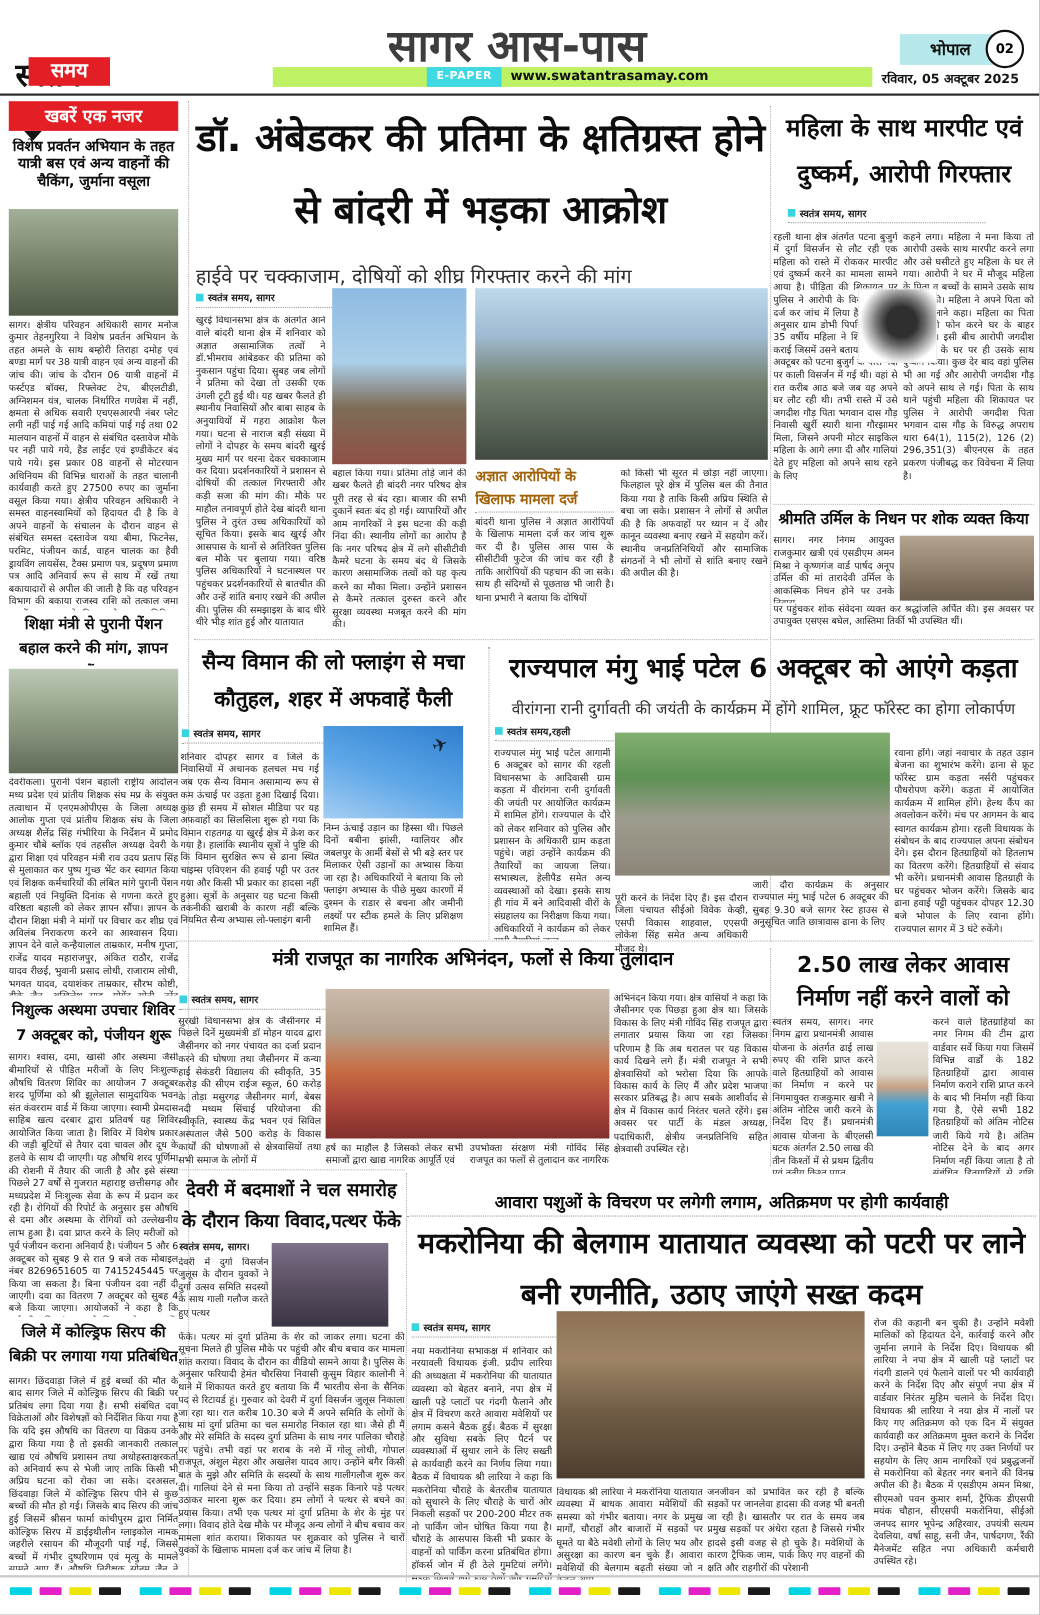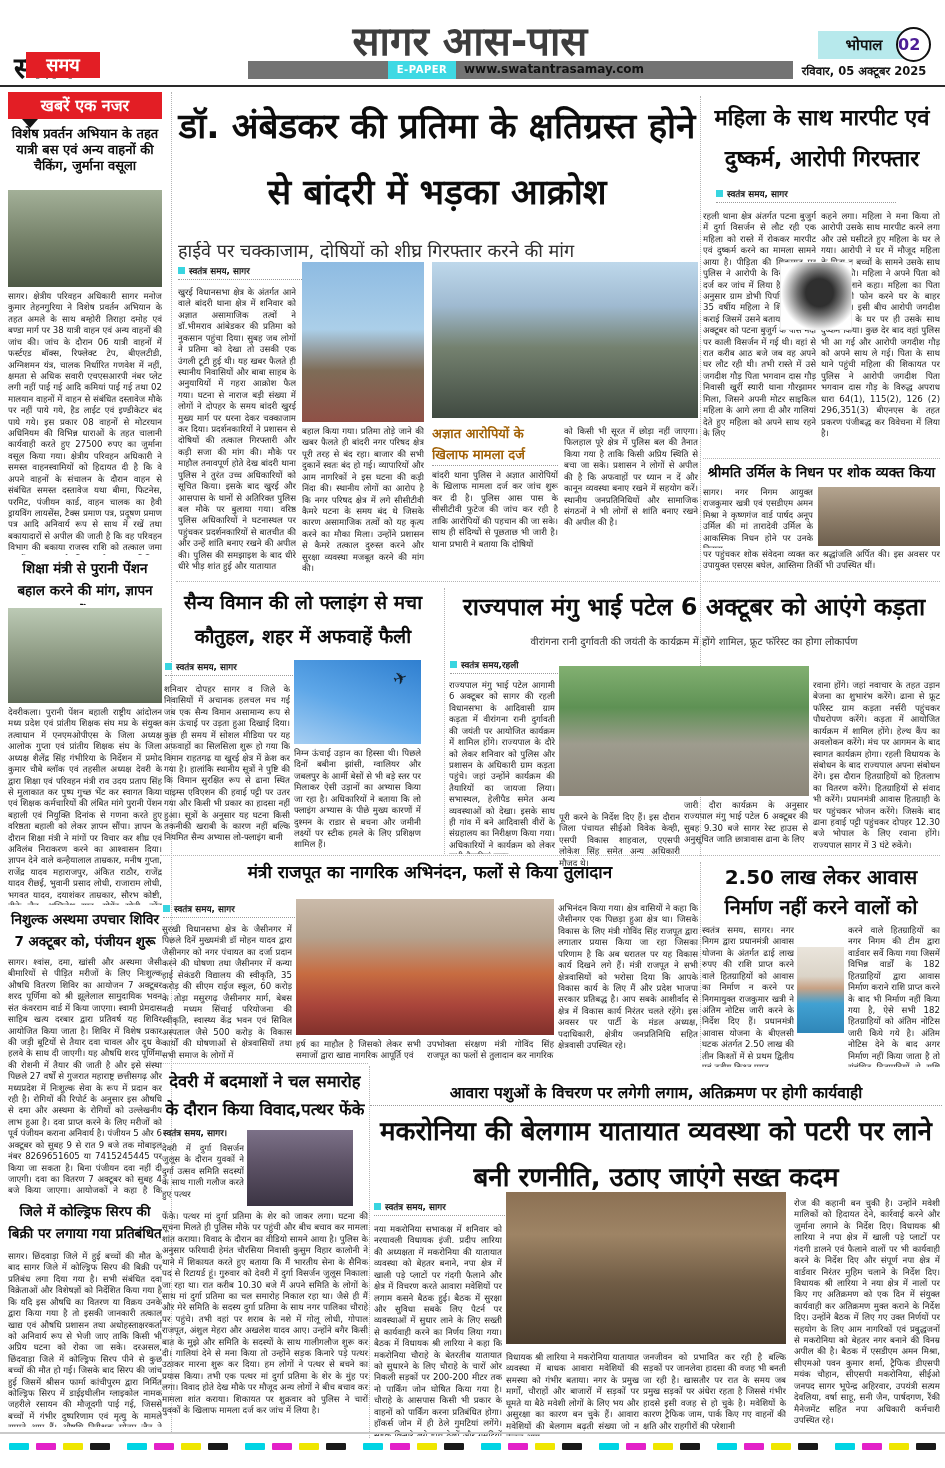--- a/index.html
+++ b/index.html
@@ -36,27 +36,27 @@
 </head>
 <body>
 
 <div class="page">
 
   <div class="abs" style="left:14px;top:14px;width:100px;height:38px;font-size:29px;font-weight:800;color:#111;margin-top:33px;">स्वतंत्र</div>
   <div class="abs" style="left:26px;top:52px;width:74px;height:26px;background:#e31e25;color:#fff;font-size:18px;font-weight:800;text-align:center;line-height:26px;">समय</div>
 
   <div class="abs" style="left:230px;top:12px;width:480px;height:52px;font-size:40px;font-weight:800;color:#3d3d3d;text-align:center;">सागर आस-पास</div>
 
-  <div class="abs" style="left:248px;top:61px;width:545px;height:18px;background:#737373;">
+  <div class="abs" style="left:248px;top:61px;width:545px;height:18px;background:#bef264;">
     <span class="abs" style="left:140px;top:0;width:68px;height:18px;background:#3fd9e4;color:#fff;font-size:10px;font-weight:700;text-align:center;line-height:18px;letter-spacing:0.5px;">E-PAPER</span>
     <span class="abs" style="left:216px;top:1px;font-size:12px;font-weight:700;color:#111;">www.swatantrasamay.com</span>
   </div>
 
   <div class="abs" style="left:818px;top:31px;width:92px;height:28px;background:#b7e9ec;font-size:15px;font-weight:800;color:#111;text-align:center;line-height:28px;">भोपाल</div>
-  <div class="abs" style="left:896px;top:27px;width:35px;height:35px;background:#fff;border:2px solid #111;border-radius:50%;font-size:16px;font-weight:800;color:#4c1d95;text-align:left;line-height:31px;">02</div>
+  <div class="abs" style="left:896px;top:27px;width:35px;height:35px;background:#fff;border:2px solid #111;border-radius:50%;font-size:12px;font-weight:800;color:#000000;text-align:center;line-height:31px;">02</div>
   <div class="abs" style="left:793px;top:63px;width:142px;height:16px;font-size:11.5px;font-weight:700;color:#141414;text-align:center;">रविवार, 05 अक्टूबर 2025</div>
 
   <div class="abs" style="left:0;top:85px;width:945px;height:2px;background:#2a2a2a;"></div>
 
   <div class="dv" style="left:171px;top:92px;height:1340px;"></div>
   <div class="dv" style="left:700px;top:96px;height:760px;"></div>
   <div class="dv" style="left:444px;top:588px;height:266px;"></div>
   <div class="dv" style="left:700px;top:862px;height:198px;"></div>
   <div class="dv" style="left:369px;top:1066px;height:372px;"></div>
   <div class="dh" style="left:176px;top:581px;width:522px;"></div>
@@ -106,21 +106,21 @@
 
   <div class="abs bt" style="left:703px;top:549px;width:237px;height:28px;">पर पहुंचकर शोक संवेदना व्यक्त कर श्रद्धांजलि अर्पित की। इस अवसर पर उपायुक्त एसएस बघेल, आस्तिमा तिर्की भी उपस्थित थीं।</div>
   <div class="abs byl" style="left:165px;top:661px;width:150px;"><span class="sq"></span><span>स्वतंत्र समय, सागर</span></div>
   <div class="abs bt" style="left:164px;top:684px;width:126px;height:166px;">शनिवार दोपहर सागर व जिले के निवासियों में अचानक हलचल मच गई जब एक सैन्य विमान असामान्य रूप से कम ऊंचाई पर उड़ता हुआ दिखाई दिया। कुछ ही समय में सोशल मीडिया पर यह अफवाहों का सिलसिला शुरू हो गया कि विमान राहतगढ़ या खुरई क्षेत्र में क्रेश कर गया है। हालांकि स्थानीय सूत्रों ने पुष्टि की कि विमान सुरक्षित रूप से ढाना स्थित चाइम्स एविएशन की हवाई पट्टी पर उतर गया और किसी भी प्रकार का हादसा नहीं हुआ। सूत्रों के अनुसार यह घटना किसी तकनीकी खराबी के कारण नहीं बल्कि नियमित सैन्य अभ्यास लो-फ्लाइंग बानी</div>
   <div class="ph ph-plane" style="left:294px;top:660px;width:127px;height:84px;">
       <span class="plane-glyph">✈</span>
     </div>
   <div class="abs bt" style="left:294px;top:748px;width:127px;height:102px;">निम्न ऊंचाई उड़ान का हिस्सा थी। पिछले दिनों बबीना झांसी, ग्वालियर और जबलपुर के आर्मी बेसों से भी बड़े स्तर पर मिलाकर ऐसी उड़ानों का अभ्यास किया जा रहा है। अधिकारियों ने बताया कि लो फ्लाइंग अभ्यास के पीछे मुख्य कारणों में दुश्मन के राडार से बचना और जमीनी लक्ष्यों पर स्टीक हमले के लिए प्रशिक्षण शामिल हैं।</div>
 
   <div class="abs hl" style="left:448px;top:586px;width:492px;height:45px;font-size:24px;line-height:1.75;">राज्यपाल मंगु भाई पटेल 6 अक्टूबर को आएंगे कड़ता</div>
-  <div class="abs sub" style="left:448px;top:634px;width:492px;height:22px;font-size:10px;text-align:center;">वीरांगना रानी दुर्गावती की जयंती के कार्यक्रम में होंगे शामिल, फ्रूट फॉरेस्ट का होगा लोकार्पण</div>
+  <div class="abs sub" style="left:448px;top:634px;width:492px;height:22px;font-size:14px;text-align:center;">वीरांगना रानी दुर्गावती की जयंती के कार्यक्रम में होंगे शामिल, फ्रूट फॉरेस्ट का होगा लोकार्पण</div>
   <div class="abs byl" style="left:450px;top:659px;width:140px;"><span class="sq"></span><span>स्वतंत्र समय,रहली</span></div>
   <div class="abs bt" style="left:449px;top:680px;width:106px;height:174px;">राज्यपाल मंगु भाई पटेल आगामी 6 अक्टूबर को सागर की रहली विधानसभा के आदिवासी ग्राम कड़ता में वीरांगना रानी दुर्गावती की जयंती पर आयोजित कार्यक्रम में शामिल होंगे। राज्यपाल के दौरे को लेकर शनिवार को पुलिस और प्रशासन के अधिकारी ग्राम कड़ता पहुंचे। जहां उन्होंने कार्यक्रम की तैयारियों का जायजा लिया। सभास्थल, हेलीपैड समेत अन्य व्यवस्थाओं को देखा। इसके साथ ही गांव में बने आदिवासी वीरों के संग्रहालय का निरीक्षण किया गया। अधिकारियों ने कार्यक्रम को लेकर सभी तैयारियां जल्द</div>
   <div class="ph ph-gov" style="left:559px;top:666px;width:250px;height:130px;"></div>
   <div class="abs bt" style="left:559px;top:800px;width:121px;height:54px;margin-top:12px;">पूरी करने के निर्देश दिए हैं। इस दौरान जिला पंचायत सीईओ विवेक केव्ही, एसपी विकास शाहवाल, एएसपी लोकेश सिंह समेत अन्य अधिकारी मौजूद थे।</div>
   <div class="abs bt" style="left:684px;top:800px;width:124px;height:54px;">जारी दौरा कार्यक्रम के अनुसार राज्यपाल मंगु भाई पटेल 6 अक्टूबर की सुबह 9.30 बजे सागर रेस्ट हाउस से अनुसूचित जाति छात्रावास ढाना के लिए</div>
   <div class="abs bt" style="left:813px;top:680px;width:127px;height:174px;">रवाना होंगे। जहां नवाचार के तहत उड़ान बेजना का शुभारंभ करेंगे। ढाना से फ्रूट फॉरेस्ट ग्राम कड़ता नर्सरी पहुंचकर पौधरोपण करेंगे। कड़ता में आयोजित कार्यक्रम में शामिल होंगे। हेल्थ कैंप का अवलोकन करेंगे। मंच पर आगमन के बाद स्वागत कार्यक्रम होगा। रहली विधायक के संबोधन के बाद राज्यपाल अपना संबोधन देंगे। इस दौरान हितग्राहियों को हितलाभ का वितरण करेंगे। हितग्राहियों से संवाद भी करेंगे। प्रधानमंत्री आवास हितग्राही के घर पहुंचकर भोजन करेंगे। जिसके बाद ढाना हवाई पट्टी पहुंचकर दोपहर 12.30 बजे भोपाल के लिए रवाना होंगे। राज्यपाल सागर में 3 घंटे रुकेंगे।</div>
 
   <div class="abs hl" style="left:162px;top:858px;width:536px;height:42px;font-size:17px;line-height:1.75;">मंत्री राजपूत का नागरिक अभिनंदन, फलों से किया तुलादान</div>
   <div class="abs byl" style="left:163px;top:903px;width:150px;"><span class="sq"></span><span>स्वतंत्र समय, सागर</span></div>
   <div class="abs bt" style="left:162px;top:924px;width:130px;height:136px;">सुरखी विधानसभा क्षेत्र के जैसीनगर में पिछले दिनें मुख्यमंत्री डॉ मोहन यादव द्वारा जैसीनगर को नगर पंचायत का दर्जा प्रदान करने की घोषणा तथा जैसीनगर में कन्या हाई सेकंडरी विद्यालय की स्वीकृति, 35 करोड़ की सीएम राईज स्कूल, 60 करोड़ के तोड़ा मसुरगढ़ जैसीनगर मार्ग, बेबस नदी मध्यम सिंचाई परियोजना की स्वीकृति, स्वास्थ्य केंद्र भवन एवं सिविल अस्पताल जैसे 500 करोड़ के विकास कार्यों की घोषणाओं से क्षेत्रवासियों तथा सभी समाज के लोगों में</div>

